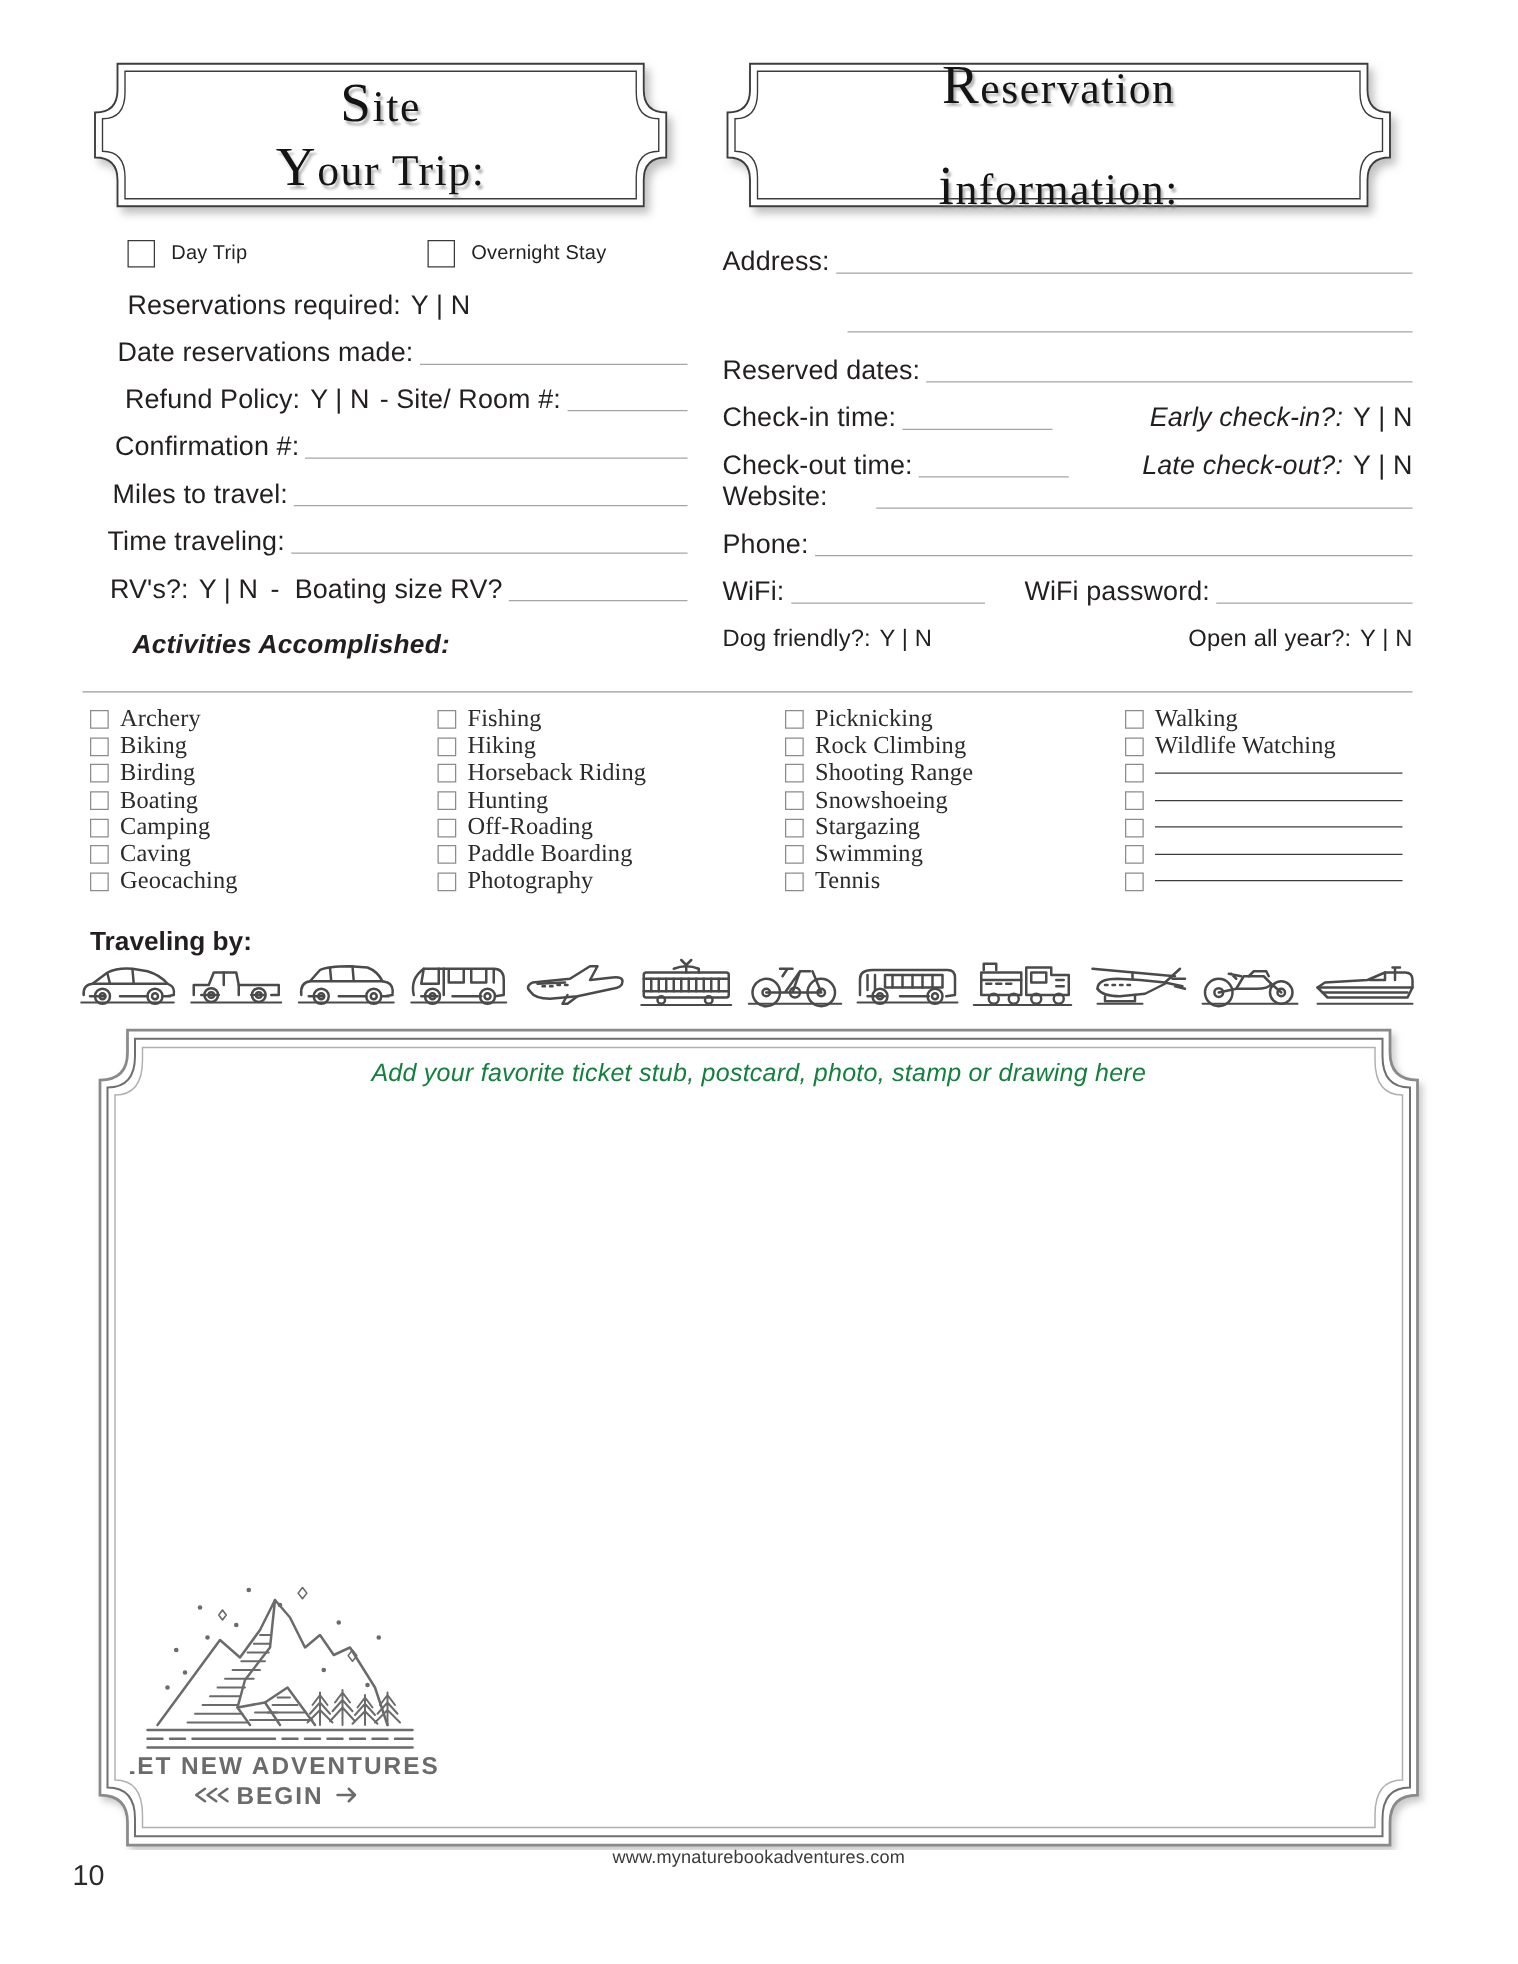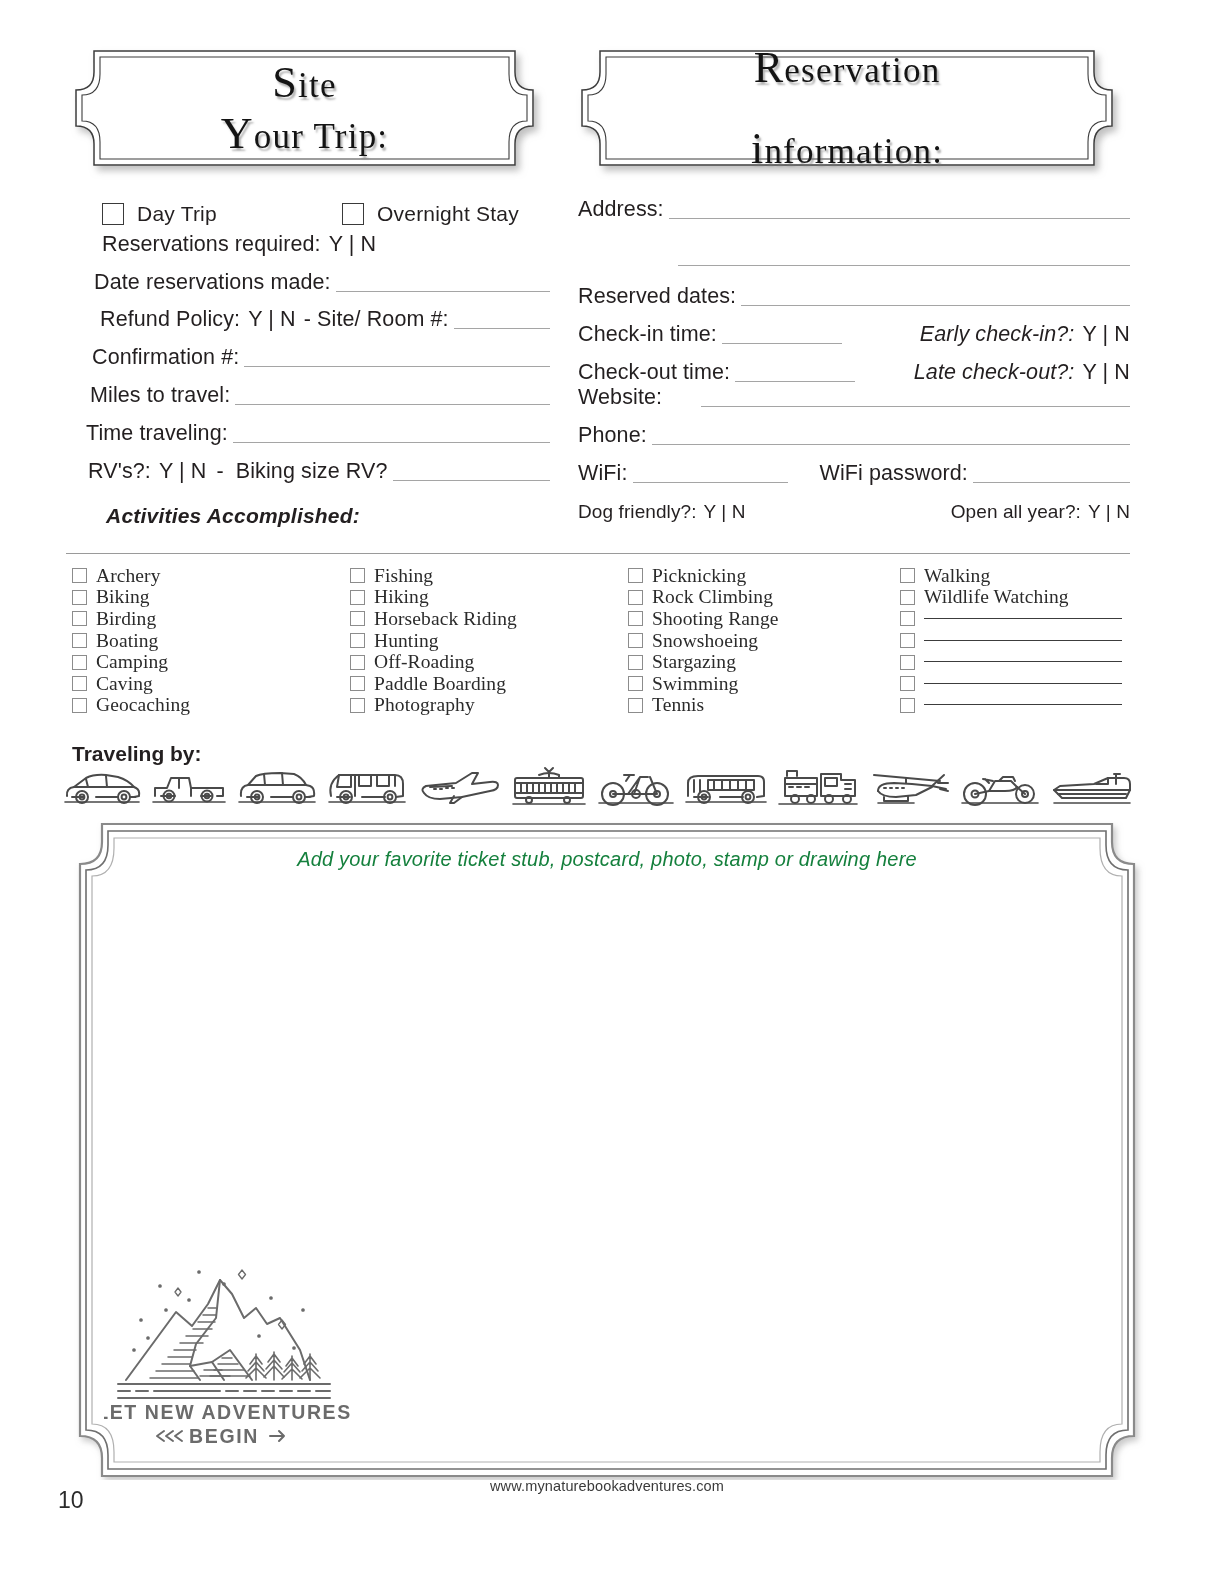--- a/index.html
+++ b/index.html
@@ -79,23 +79,23 @@
   }
   .form-right {
     position: absolute;
     left: 578px;
     top: 192px;
     width: 552px;
   }
 
   .chk-row {
     display: flex;
-    align-items: flex-end;
+    align-items: flex-start;
     height: 34px;
-    font-size: 21px;
+    font-size: 16px;
     letter-spacing: 0.01em;
   }
   .chk-row .cell {
     display: flex;
     align-items: center;
     gap: 13px;
   }
   .chk-row .cell.c1 { width: 240px; padding-left: 22px; }
 
   .cbox {
@@ -341,21 +341,21 @@
 
     <div class="frow" style="margin-top:13px; padding-left:6px;">
       <span class="lbl">Time traveling:</span>
       <span class="rule"></span>
     </div>
 
     <div class="frow" style="margin-top:13px; padding-left:8px;">
       <span class="lbl">RV's?:</span>
       <span class="lbl" style="margin-left:8px;">Y | N</span>
       <span class="lbl" style="margin-left:10px;">-</span>
-      <span class="lbl" style="margin-left:12px;">Biking size RV?</span>
+      <span class="lbl" style="margin-left:12px;">Boating size RV?</span>
       <span class="rule"></span>
     </div>
 
     <div class="bolditalic" style="margin-top:20px; padding-left:26px;">Activities Accomplished:</div>
   </div>
 
   <div class="form-right">
 
     <div class="frow" style="margin-top:5px;">
       <span class="lbl">Address:</span>

